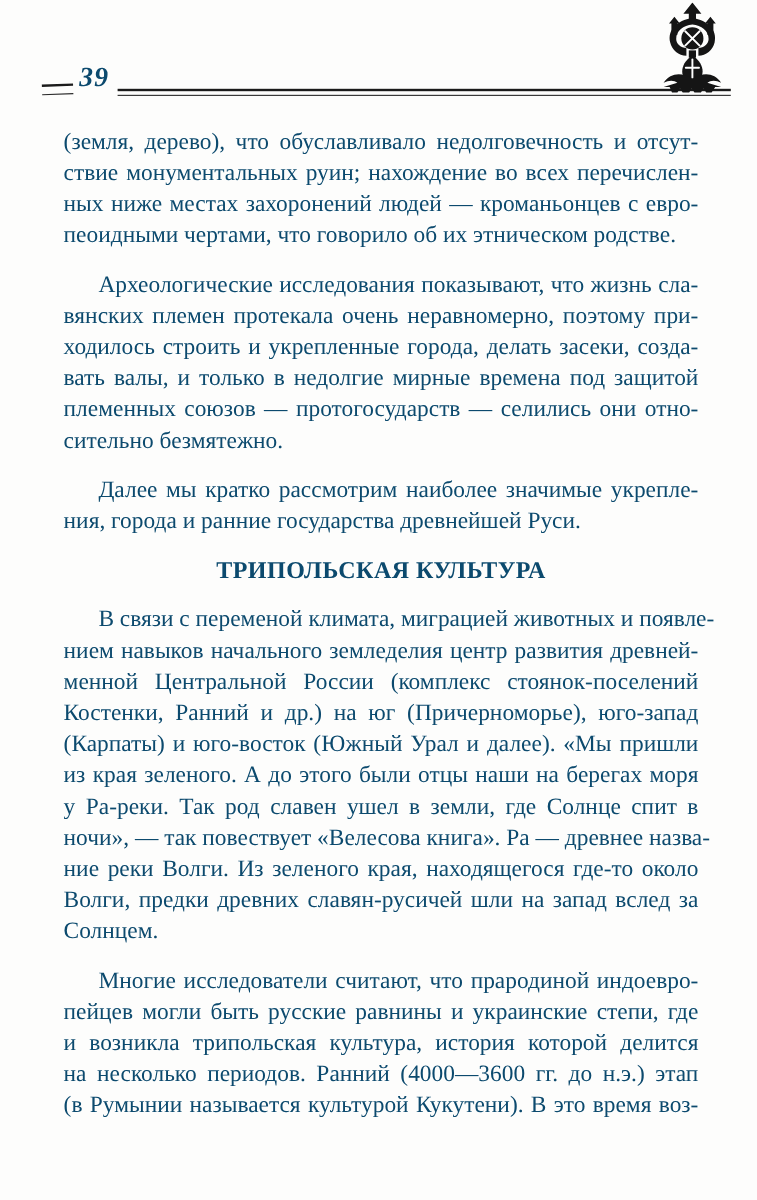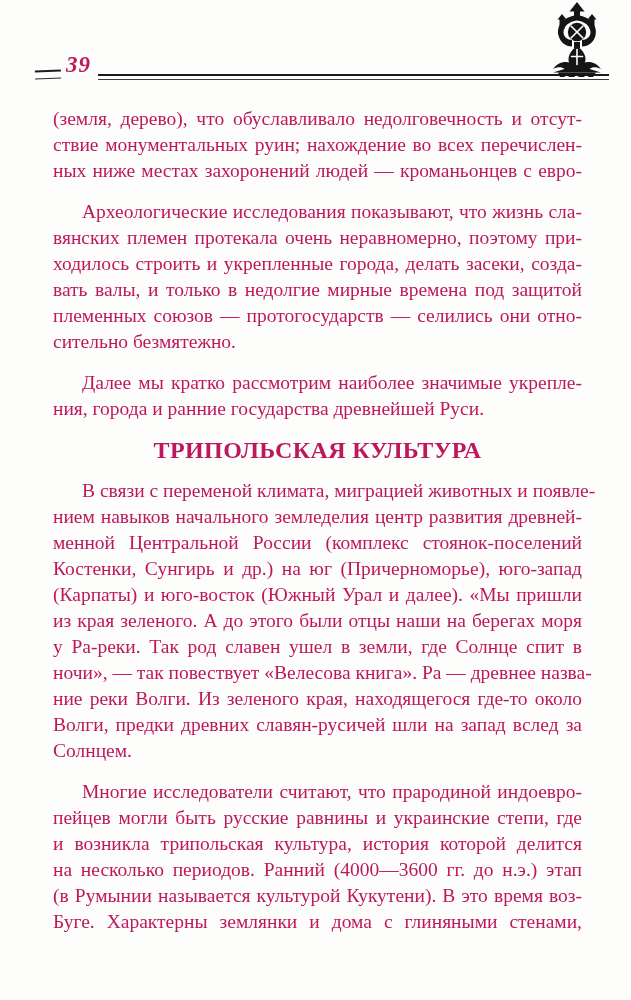--- a/index.html
+++ b/index.html
@@ -8,21 +8,21 @@
     width: 631px;
     height: 1000px;
     overflow: hidden;
     background: #fbfbfa;
   }
   .page {
     position: relative;
     width: 631px;
     height: 1000px;
     background: #fdfdfc;
-    color: #be185d;
+    color: #0c4a6e;
     font-family: "Liberation Serif", "DejaVu Serif", serif;
   }
   
   .page-header {
     position: relative;
     height: 88px;
   }
   .eq-deco {
     position: absolute;
     left: 35px;
@@ -74,21 +74,21 @@
     text-align: justify;
     text-align-last: justify;
     white-space: nowrap;
     overflow: visible;
   }
   .line.last { text-align-last: left; white-space: normal; }
   .line.indent { padding-left: 29px; }
   .section-heading {
     margin: 13px 0 8px 0;
     text-align: center;
-    font-size: 24px;
+    font-size: 20px;
     font-weight: bold;
     letter-spacing: 0.4px;
   }
 </style>
 </head>
 <body>
 
 <div class="page">
 
   <header class="page-header">
@@ -115,50 +115,50 @@
         <line x1="26.5" y1="54.5" x2="37.5" y2="54.5"></line>
       </g>
     </svg>
   </header>
 
   <main class="page-body">
       <div class="para">
         <div class="line">(земля, дерево), что обуславливало недолговечность и отсут-</div>
         <div class="line">ствие монументальных руин; нахождение во всех перечислен-</div>
         <div class="line">ных ниже местах захоронений людей — кроманьонцев с евро-</div>
+        <div class="line last">пеоидными чертами, что говорило об их этническом родстве.</div>
       </div>
       <div class="para">
         <div class="line indent">Археологические исследования показывают, что жизнь сла-</div>
         <div class="line">вянских племен протекала очень неравномерно, поэтому при-</div>
         <div class="line">ходилось строить и укрепленные города, делать засеки, созда-</div>
         <div class="line">вать валы, и только в недолгие мирные времена под защитой</div>
         <div class="line">племенных союзов — протогосударств — селились они отно-</div>
         <div class="line last">сительно безмятежно.</div>
       </div>
       <div class="para">
         <div class="line indent">Далее мы кратко рассмотрим наиболее значимые укрепле-</div>
         <div class="line last">ния, города и ранние государства древнейшей Руси.</div>
       </div>
       <h2 class="section-heading">ТРИПОЛЬСКАЯ КУЛЬТУРА</h2>
       <div class="para">
         <div class="line indent">В связи с переменой климата, миграцией животных и появле-</div>
         <div class="line">нием навыков начального земледелия центр развития древней-</div>
         <div class="line">менной Центральной России (комплекс стоянок-поселений</div>
-        <div class="line">Костенки, Сунгирь и др.) на юг (Причерноморье), юго-запад</div>
+        <div class="line">Костенки, Ранний и др.) на юг (Причерноморье), юго-запад</div>
         <div class="line">(Карпаты) и юго-восток (Южный Урал и далее). «Мы пришли</div>
         <div class="line">из края зеленого. А до этого были отцы наши на берегах моря</div>
         <div class="line">у Ра-реки. Так род славен ушел в земли, где Солнце спит в</div>
         <div class="line">ночи», — так повествует «Велесова книга». Ра — древнее назва-</div>
         <div class="line">ние реки Волги. Из зеленого края, находящегося где-то около</div>
         <div class="line">Волги, предки древних славян-русичей шли на запад вслед за</div>
         <div class="line last">Солнцем.</div>
       </div>
       <div class="para">
         <div class="line indent">Многие исследователи считают, что прародиной индоевро-</div>
         <div class="line">пейцев могли быть русские равнины и украинские степи, где</div>
         <div class="line">и возникла трипольская культура, история которой делится</div>
         <div class="line">на несколько периодов. Ранний (4000—3600 гг. до н.э.) этап</div>
         <div class="line">(в Румынии называется культурой Кукутени). В это время воз-</div>
-        <div class="line">Буге. Характерны землянки и дома с глиняными стенами,</div>
       </div>
     </main>
 
 </div>
 
 </body></html>

